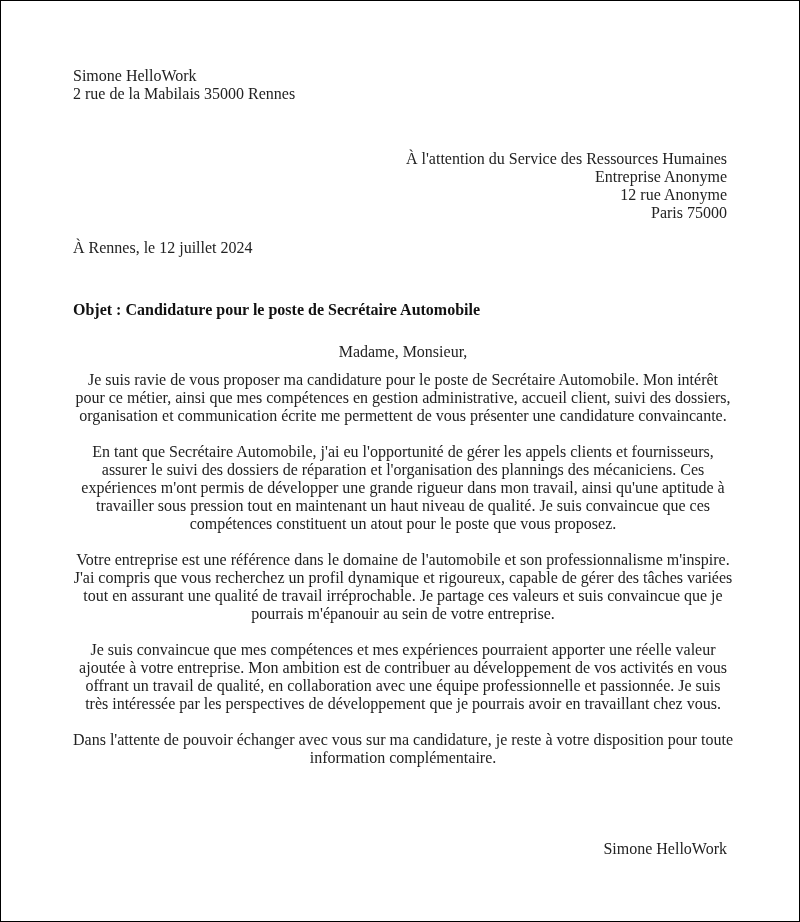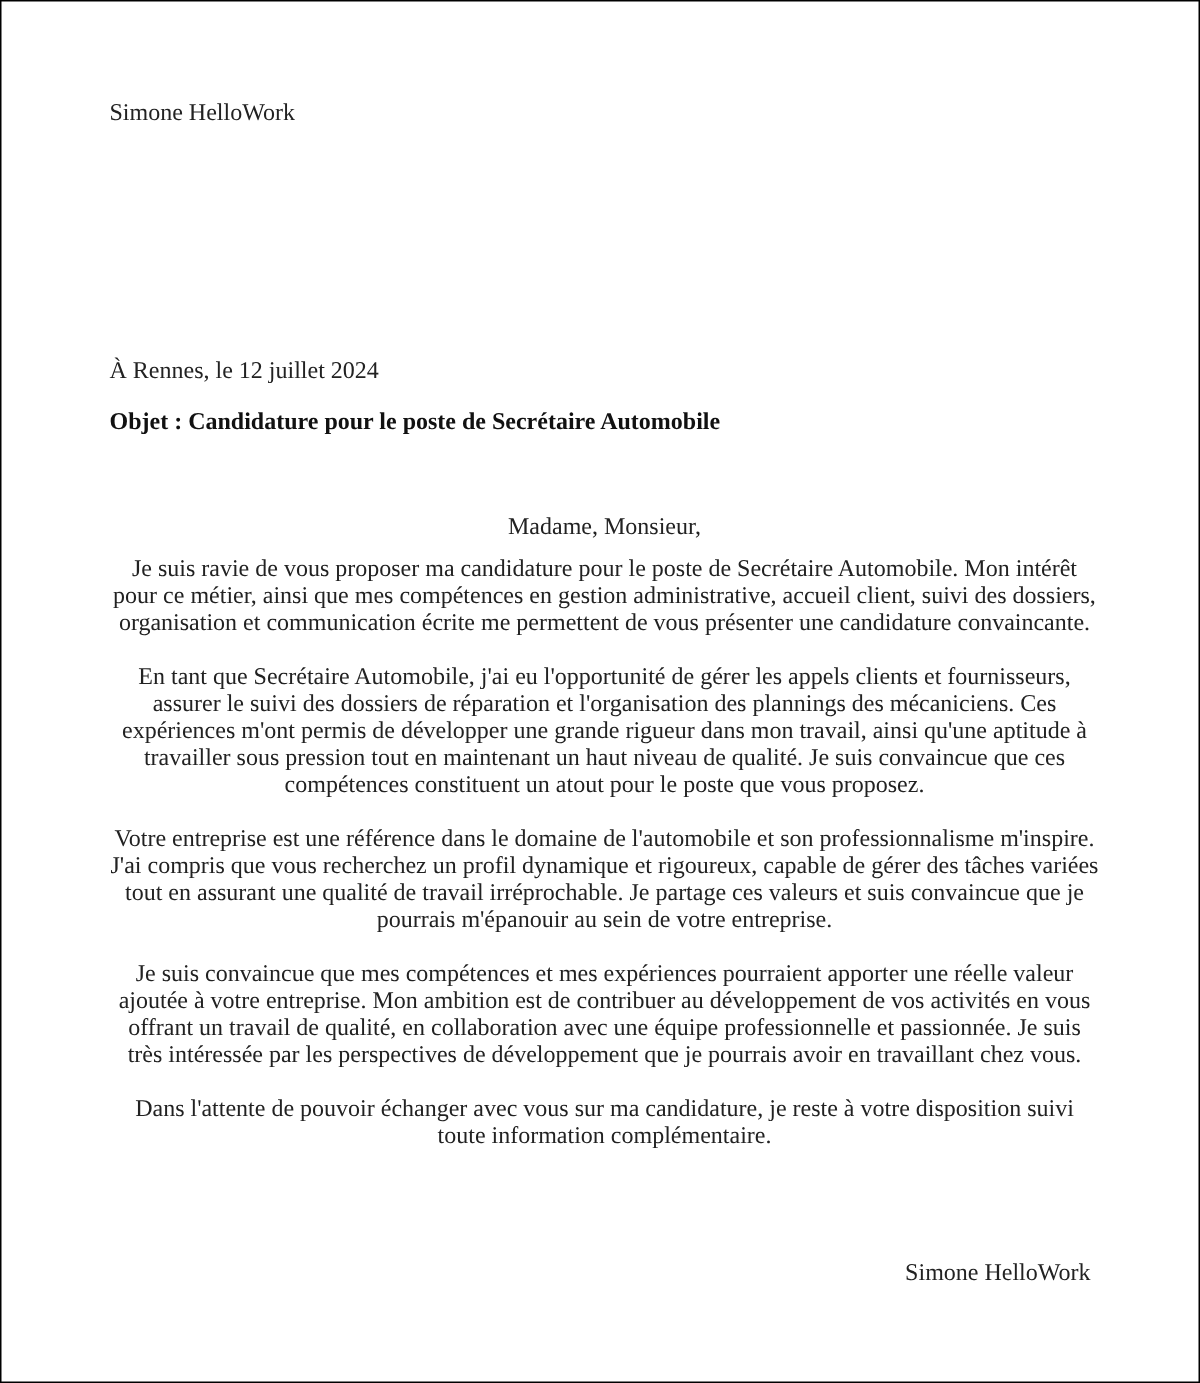--- a/index.html
+++ b/index.html
@@ -29,21 +29,21 @@
     }
     .date {
       position: absolute;
       left: 72px;
       top: 238px;
       line-height: 18px;
     }
     .subject {
       position: absolute;
       left: 72px;
-      top: 272px;
+      top: 300px;
       line-height: 18px;
       font-weight: bold;
       color: #111111;
     }
     .body {
       position: absolute;
       left: 72px;
       top: 342px;
       width: 660px;
       line-height: 18px;
@@ -60,31 +60,38 @@
     }
     .line { display: block; }
   </style>
 </head>
 <body>
 
 <div class="page">
 
   <div class="sender">
     <span class="line">Simone HelloWork</span>
+    <span class="line">2 rue de la Mabilais 35000 Rennes</span>
   </div>
 
+  <div class="recipient">
+    <span class="line">À l'attention du Service des Ressources Humaines</span>
+    <span class="line">Entreprise Anonyme</span>
+    <span class="line">12 rue Anonyme</span>
+    <span class="line">Paris 75000</span>
+  </div>
 
   <div class="date">À Rennes, le 12 juillet 2024</div>
 
   <div class="subject">Objet : Candidature pour le poste de Secrétaire Automobile</div>
 
   <div class="body">
     <p class="greeting">Madame, Monsieur,</p>
     <p>Je suis ravie de vous proposer ma candidature pour le poste de Secrétaire Automobile. Mon intérêt pour ce métier, ainsi que mes compétences en gestion administrative, accueil client, suivi des dossiers, organisation et communication écrite me permettent de vous présenter une candidature convaincante.</p>
     <p>En tant que Secrétaire Automobile, j'ai eu l'opportunité de gérer les appels clients et fournisseurs, assurer le suivi des dossiers de réparation et l'organisation des plannings des mécaniciens. Ces expériences m'ont permis de développer une grande rigueur dans mon travail, ainsi qu'une aptitude à travailler sous pression tout en maintenant un haut niveau de qualité. Je suis convaincue que ces compétences constituent un atout pour le poste que vous proposez.</p>
     <p>Votre entreprise est une référence dans le domaine de l'automobile et son professionnalisme m'inspire. J'ai compris que vous recherchez un profil dynamique et rigoureux, capable de gérer des tâches variées tout en assurant une qualité de travail irréprochable. Je partage ces valeurs et suis convaincue que je pourrais m'épanouir au sein de votre entreprise.</p>
     <p>Je suis convaincue que mes compétences et mes expériences pourraient apporter une réelle valeur ajoutée à votre entreprise. Mon ambition est de contribuer au développement de vos activités en vous offrant un travail de qualité, en collaboration avec une équipe professionnelle et passionnée. Je suis très intéressée par les perspectives de développement que je pourrais avoir en travaillant chez vous.</p>
-    <p>Dans l'attente de pouvoir échanger avec vous sur ma candidature, je reste à votre disposition suivi toute information complémentaire.</p>
+    <p>Dans l'attente de pouvoir échanger avec vous sur ma candidature, je reste à votre disposition pour toute information complémentaire.</p>
   </div>
 
   <div class="signature">Simone HelloWork</div>
 
 </div>
 
 </body></html>

